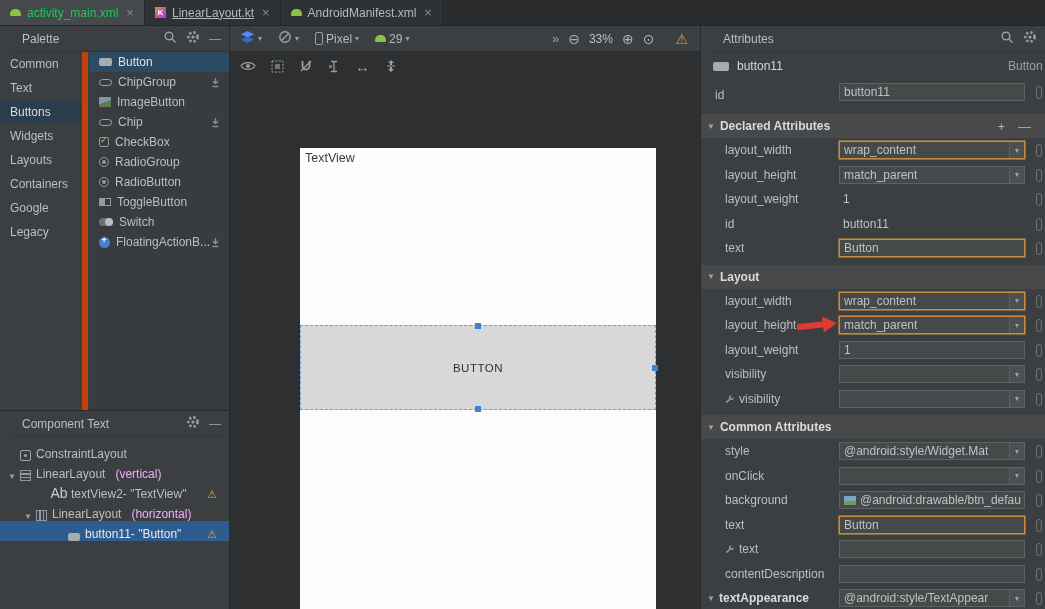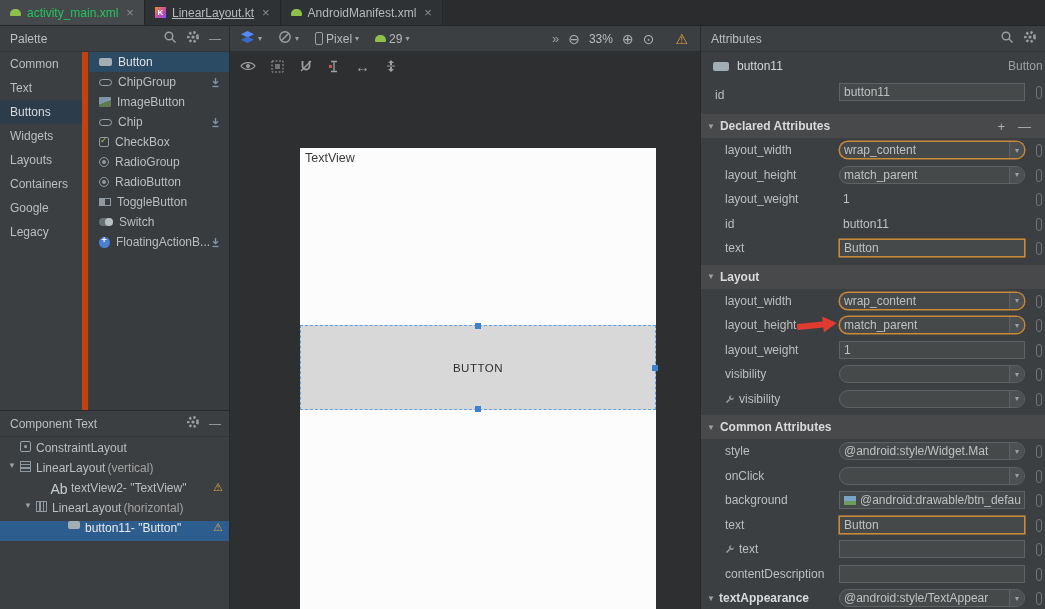--- a/index.html
+++ b/index.html
@@ -15,21 +15,21 @@
   .tab-label{margin:0 4px 0 6px;color:#b6b9bb;}
   .tab.selected .tab-label{color:#22c55e;}
   .tab-label.und{text-decoration:underline;}
   .tab-close{color:#8b8e90;font-size:13px;margin-left:4px;}
   .tic{display:inline-block;flex:none;}
   .tic-android{width:11px;height:7px;background:#8fc04c;border-radius:5px 5px 1px 1px;}
   .tic-kotlin{width:11px;height:11px;background:linear-gradient(135deg,#ef8e1f,#c94da8 55%,#7f52ff);
     color:#fff;font-size:8px;font-weight:bold;display:flex;align-items:center;justify-content:center;}
 
   
-  .phead{position:absolute;left:0;top:0;right:0;height:26px;display:flex;align-items:center;
+  .phead{position:absolute;left:12px;top:0;right:0;height:26px;display:flex;align-items:center;
     padding:0 8px 0 10px;border-bottom:1px solid #323537;background:#3c3f41;}
   .phead .ptitle{color:#bcbec0;}
   .hicons{margin-left:auto;display:flex;align-items:center;gap:9px;}
   .hmin{color:#9da0a2;font-size:12px;line-height:10px;}
 
   
   #palette-panel{position:absolute;left:0;top:26px;width:230px;height:384px;background:#3c3f41;border-right:1px solid #282b2d;}
   #pal-cats{position:absolute;left:0;top:26px;bottom:0;width:88px;border-right:6px solid #c2410c;}
   #pal-comps{position:absolute;left:89px;top:26px;bottom:0;right:0;background:#393c3e;}
   .pcat{height:24px;display:flex;align-items:center;padding-left:10px;}
@@ -50,33 +50,33 @@
   .ic-toggle::after{content:"";position:absolute;left:0;top:0;width:5px;height:6px;background:#8e99a1;}
   .ic-switch{width:14px;height:8px;border-radius:4px;background:#6a7176;position:relative;}
   .ic-switch::after{content:"";position:absolute;right:0;top:0;width:8px;height:8px;border-radius:50%;background:#b9c0c4;}
   .ic-fab{width:11px;height:11px;border-radius:50%;background:#4a7fd1;position:relative;}
   .ic-fab::after{content:"+";position:absolute;left:2.5px;top:-2px;color:#fff;font-size:9px;font-weight:bold;}
 
   
   #tree-panel{position:absolute;left:0;top:410px;width:230px;height:199px;background:#3c3f41;
     border-right:1px solid #282b2d;border-top:1px solid #282b2d;}
   #tree-body{position:absolute;top:30px;left:0;right:0;}
-  .trow{height:20px;display:flex;align-items:flex-start;padding-right:6px;white-space:nowrap;}
+  .trow{height:20px;display:flex;align-items:flex-end;padding-right:12px;white-space:nowrap;}
   .trow.sel{background:#2d5c8f;color:#e8eaec;}
   .tarrow{width:12px;font-size:8px;color:#9da0a2;flex:none;}
   .tic2{margin-right:5px;flex:none;display:flex;align-items:center;justify-content:center;}
   .ti-constraint{width:11px;height:11px;border:1px solid #9aa5ad;border-radius:2px;position:relative;}
   .ti-constraint::after{content:"";position:absolute;left:3px;top:3px;width:3px;height:3px;border-radius:50%;background:#9aa5ad;}
   .ti-linear-v{width:11px;height:11px;border:1px solid #8e99a1;
     background:repeating-linear-gradient(to bottom,transparent 0 2px,#8e99a1 2px 3.5px);}
   .ti-linear-h{width:11px;height:11px;border:1px solid #8e99a1;
     background:repeating-linear-gradient(to right,transparent 0 2px,#8e99a1 2px 3.5px);}
   .ti-ab{font-size:14px;color:#c8cdd0;width:14px;}
   .ti-button{width:12px;height:8px;background:#a3adb4;border-radius:2px;}
-  .tsuffix{color:#a3a3a3;margin-left:2px;}
+  .tsuffix{color:#f0abfc;margin-left:10px;}
   .twarn{margin-left:auto;color:#e0a63c;font-size:11px;}
 
   
   #canvas-area{position:absolute;left:230px;top:26px;width:470px;height:583px;background:#2d2f31;overflow:hidden;}
   #dtb1{position:absolute;left:0;top:0;right:0;height:26px;background:#3c3f41;border-bottom:1px solid #2c2e30;
     display:flex;align-items:center;padding:0 12px 0 10px;}
   .tgroup{display:flex;align-items:center;gap:16px;}
   .tgroup.right{margin-left:auto;gap:9px;}
   .titem{display:inline-flex;align-items:center;gap:3px;color:#b7babc;cursor:default;}
   .caret{font-size:8px;color:#9da0a2;}
@@ -116,21 +116,21 @@
   .asec .tri,.ihead .tri{font-size:8px;color:#9da0a2;margin-right:5px;font-weight:normal;}
   .secbtn{position:absolute;color:#aeb1b3;font-weight:normal;font-size:13px;}
   .secbtn.plus{right:40px;}
   .secbtn.minus{right:14px;}
 
   .arow{position:relative;height:24.5px;}
   .alabel{position:absolute;left:24px;top:0;height:100%;display:flex;align-items:center;gap:4px;color:#bcbec0;white-space:nowrap;}
   .plainval{position:absolute;left:142px;top:0;height:100%;display:flex;align-items:center;color:#bfc1c3;}
   .fld{position:absolute;left:138px;top:3px;width:186px;height:18px;background:#45494a;border:1px solid #5e6264;
     display:flex;align-items:center;padding:0 4px;font-size:12px;color:#bfc1c3;overflow:hidden;white-space:nowrap;}
-  .fld.dd{padding-right:19px;border-radius:9px;}
+  .fld.dd{padding-right:19px;}
   .fld.hl{border-color:#c98a3c;box-shadow:0 0 0 .6px #c98a3c;}
   .ddarrow{position:absolute;right:0;top:0;bottom:0;width:15px;display:flex;align-items:center;justify-content:center;
     color:#9da0a2;font-size:8px;background:#4c5052;border-left:1px solid #5e6264;}
   .abracket{position:absolute;right:3px;top:6px;width:6px;height:13px;border:1px solid #72767a;border-radius:3px;}
   .imgic{width:12px;height:9px;flex:none;margin-right:4px;background:linear-gradient(180deg,#7aa3c4 55%,#6e9a5b 55%);}
   .wrench{display:flex;}
   .arow.ihead .ihead-label{position:absolute;left:18px;top:0;height:100%;display:flex;align-items:center;font-weight:bold;color:#d8dadc;}
   .arow.ihead .tri{position:absolute;left:6px;top:8px;}
 
   #red-arrow{position:absolute;left:96px;top:291px;width:42px;height:16px;transform:rotate(-6deg);z-index:5;}

